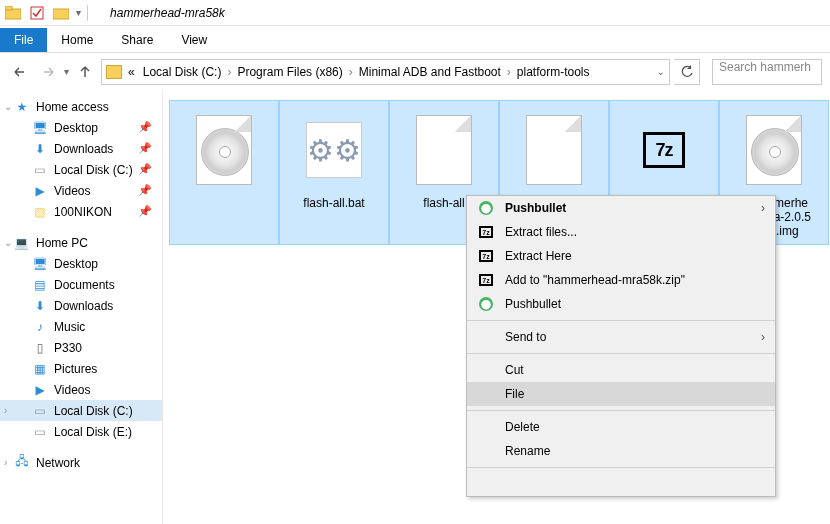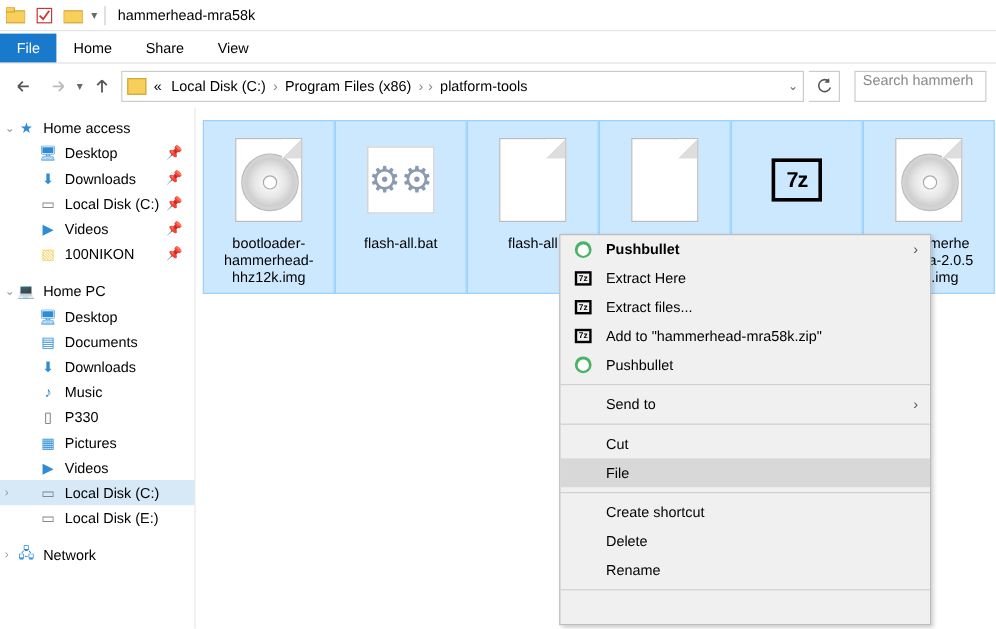--- a/index.html
+++ b/index.html
@@ -2,21 +2,21 @@
 <html><head>
 <meta charset="utf-8">
 <style>
 * { box-sizing: border-box; margin: 0; padding: 0; font-family: "Segoe UI", sans-serif; font-size: 12px; }
 body { background: #fff; color: #000; width: 830px; height: 524px; overflow: hidden; position: relative; }
 
 
 .titlebar { height: 26px; display: flex; align-items: center; padding: 0 4px; border-bottom: 1px solid #e5e5e5; }
 .qat-icon { width: 18px; height: 18px; margin-right: 6px; display: flex; align-items: center; justify-content: center; }
 .titlebar .divider { width: 1px; height: 16px; background: #ccc; margin: 0 6px; }
-.titlebar .title { margin-left: 4px; }
+.titlebar .title { margin-left: 16px; font-style: italic; }
 
 
 .ribbon { height: 26px; display: flex; align-items: flex-end; text-align: center; }
 .ribbon .tab { padding: 5px 14px; cursor: pointer; }
 .ribbon .tab.file { background: #1979ca; color: #fff; }
 
 
 .navbar { height: 38px; display: flex; align-items: center; padding: 0 8px; gap: 4px; border-top: 1px solid #e1e1e1; }
 .nav-btn { width: 24px; height: 24px; display: flex; align-items: center; justify-content: center; color: #888; }
 .nav-btn.enabled { color: #333; }
@@ -114,20 +114,21 @@
         <path d="M8 13 V3 M8 3 L4 7 M8 3 L12 7" stroke="#555" fill="none" stroke-width="1.5"></path>
       </svg>
   </div>
   <div class="breadcrumb">
     <span class="folder-ico"></span>
     <span class="crumb">«</span>
     <span class="crumb">Local Disk (C:)</span>
     <span class="sep">›</span>
     <span class="crumb">Program Files (x86)</span>
     <span class="sep">›</span>
+    <span class="crumb">Minimal ADB and Fastboot</span>
     <span class="sep">›</span>
     <span class="crumb">platform-tools</span>
     <span style="margin-left:auto" class="dd-arrows">⌄</span>
   </div>
   <div class="refresh-btn">
     <svg width="14" height="14">
         <path d="M11 3 A5 5 0 1 0 12 8" stroke="#555" fill="none" stroke-width="1.3"></path>
         <path d="M11 0 L11 4 L7 4 Z" fill="#555"></path>
       </svg>
   </div>
@@ -218,21 +219,20 @@
     </div>
   </div>
 
   <div class="content">
     <div class="file-item selected">
       <div class="thumb">
           <div class="page-thumb">
             <div class="disc-thumb" style="position:absolute;top:12px;left:4px"></div>
           </div>
         </div>
-      <div class="label">bootloader-hammerhead-hhz12k.img</div>
     </div>
     <div class="file-item selected">
       <div class="thumb">
           <div class="gears">⚙⚙</div>
         </div>
       <div class="label">flash-all.bat</div>
     </div>
     <div class="file-item selected">
       <div class="thumb">
           <div class="page-thumb"></div>
@@ -269,27 +269,27 @@
     <span class="mi-ico">
         <span style="width:14px;height:14px;border-radius:50%;background:#4ab367;color:#fff;display:flex;align-items:center;justify-content:center;font-size:9px;font-weight:bold">⬤</span>
       </span>
     <span style="font-weight:bold">Pushbullet</span>
     <span class="sub">›</span>
   </div>
   <div class="row">
     <span class="mi-ico">
         <span class="sevenz-small">7z</span>
       </span>
+    <span>Extract files...</span>
+  </div>
+  <div class="row">
+    <span class="mi-ico">
+        <span class="sevenz-small">7z</span>
+      </span>
     <span>Extract Here</span>
-  </div>
-  <div class="row">
-    <span class="mi-ico">
-        <span class="sevenz-small">7z</span>
-      </span>
-    <span>Extract files...</span>
   </div>
   <div class="row">
     <span class="mi-ico">
         <span class="sevenz-small">7z</span>
       </span>
     <span>Add to "hammerhead-mra58k.zip"</span>
   </div>
   <div class="row">
     <span class="mi-ico">
         <span style="width:14px;height:14px;border-radius:50%;background:#4ab367;color:#fff;display:flex;align-items:center;justify-content:center;font-size:9px;font-weight:bold">⬤</span>
@@ -307,24 +307,20 @@
       <span class="mi-ico"></span>
       <span>Cut</span>
     </div>
   <div class="row hovered">
       <span class="mi-ico"></span>
       <span>File</span>
     </div>
   <div class="sep"></div>
   <div class="row">
       <span class="mi-ico"></span>
-      <span>Create shortcut</span>
-    </div>
-  <div class="row">
-      <span class="mi-ico"></span>
       <span>Delete</span>
     </div>
   <div class="row">
       <span class="mi-ico"></span>
       <span>Rename</span>
     </div>
   <div class="sep"></div>
   <div class="row">
       <span class="mi-ico"></span>
     </div>

